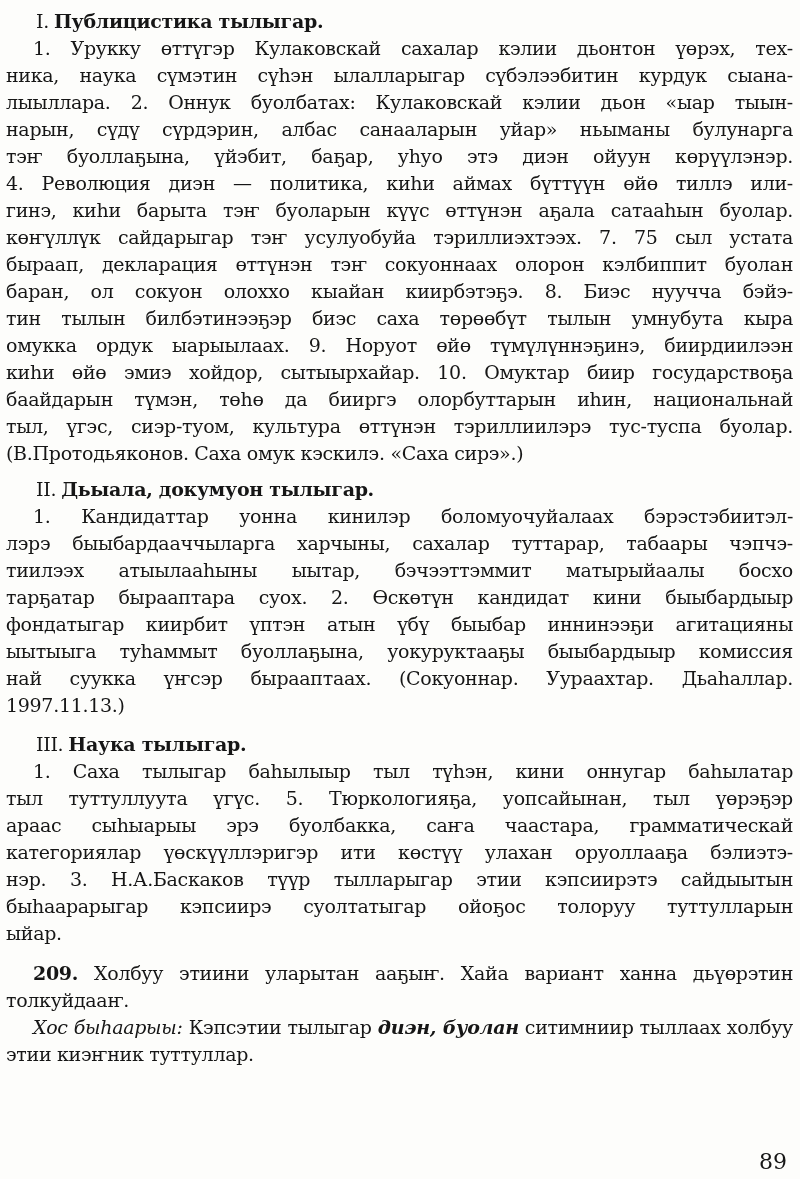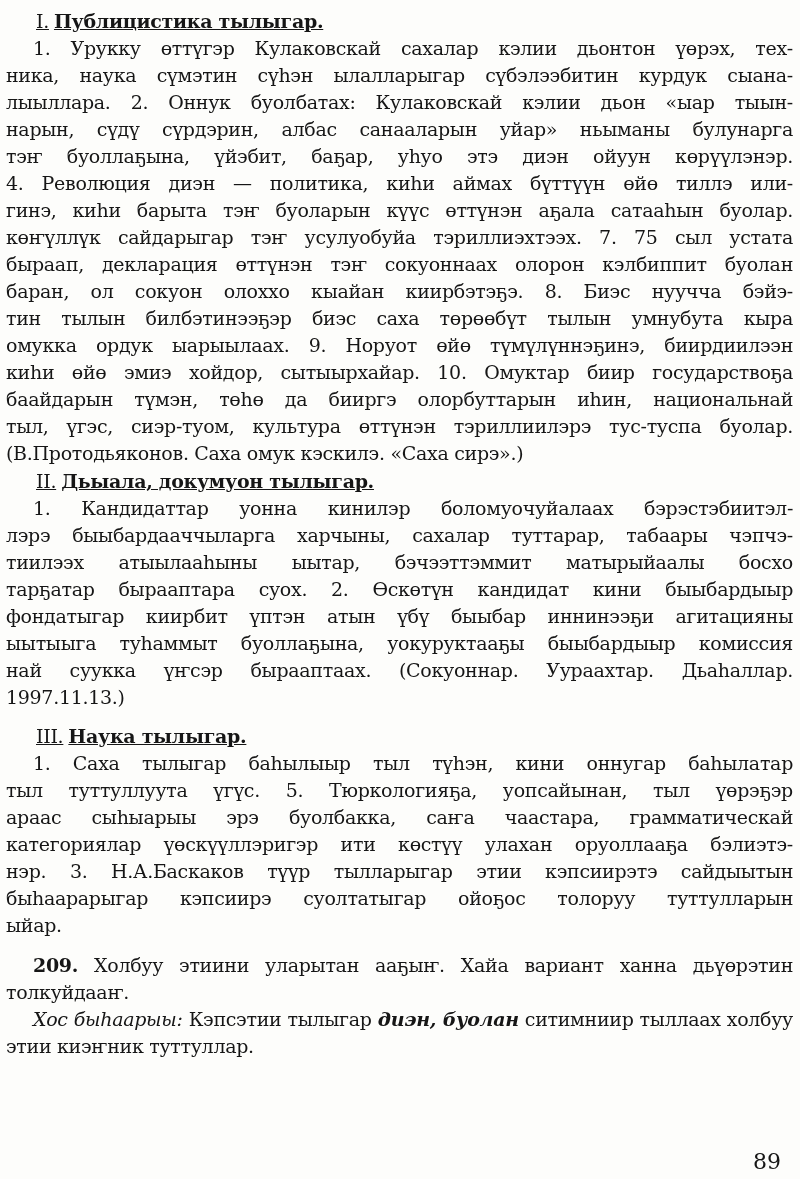--- a/index.html
+++ b/index.html
@@ -16,40 +16,39 @@
     padding: 8px 7px 0 6px;
     box-sizing: border-box;
     font-size: 19px;
     line-height: 27px;
     letter-spacing: -0.3px;
   }
   .heading {
     padding-left: 30px;
     line-height: 27px;
     white-space: nowrap;
-    text-decoration: underline;
   }
   .heading .hnum { font-weight: normal; margin-right: 5px; }
   .heading .htitle { font-weight: bold; }
-  .h2 { margin-top: 1px; }
+  .h2 { margin-top: 9px; }
   .h3 { margin-top: 12px; }
   .ln {
     text-align: justify;
     text-align-last: justify;
     text-justify: inter-word;
   }
   .ln.first { text-indent: 27px; }
   .ln.last { text-align-last: left; }
   .ex { margin-top: 13px; }
   .b  { font-weight: bold; }
   .i  { font-style: italic; }
   .bi { font-weight: bold; font-style: italic; }
   .pageno {
     position: absolute;
-    top: 1148px; right: 19px;
+    top: 1148px; right: 13px;
     font-size: 22px;
     letter-spacing: 0;
   }
 </style>
 </head>
 <body>
 
 <div class="page">
 
   <div class="heading h1">

